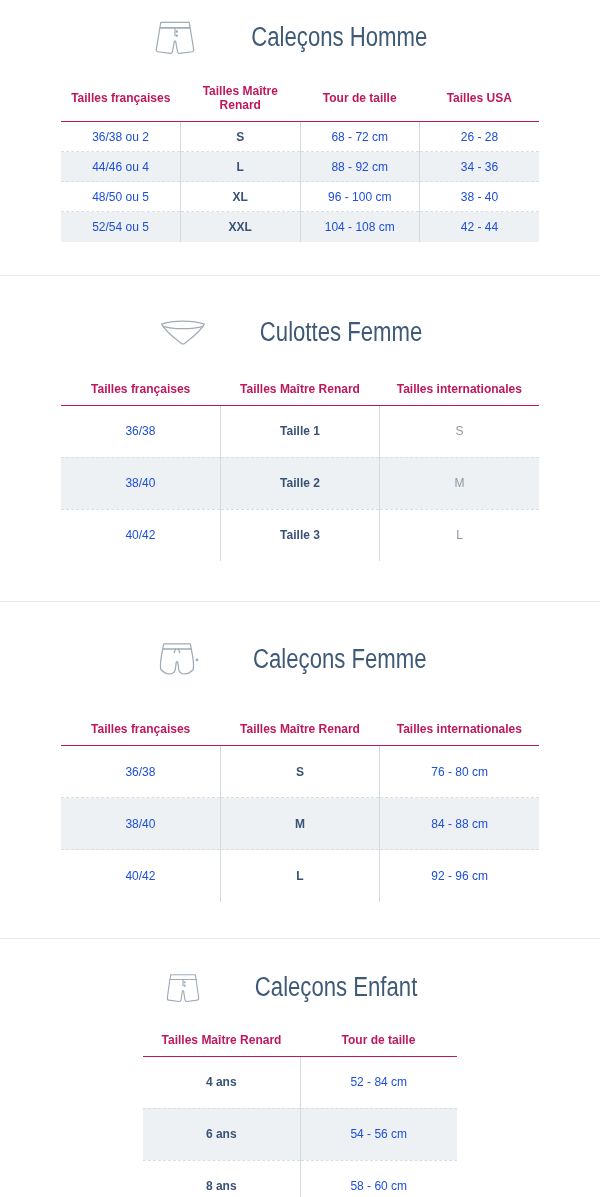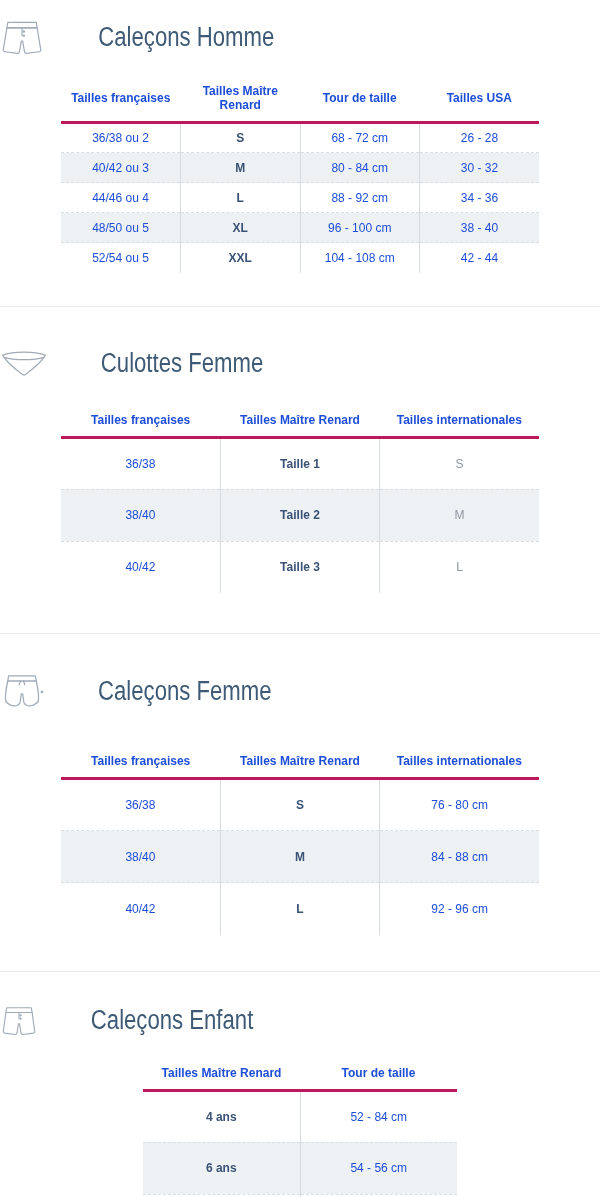--- a/index.html
+++ b/index.html
@@ -6,43 +6,43 @@
   html,body { background:#ffffff; width:600px; }
   body {
     font-family:"Liberation Sans", sans-serif;
     color:#79828f;
     overflow-x:hidden;
   }
   .page { width:600px; min-height:1197px; background:#fff; padding-top:14px; }
 
   
   .title-row {
-    display:flex; align-items:center; justify-content:flex-start;
+    display:flex; align-items:center; justify-content:center;
     height:46px;
     gap:21px;
   }
   .title-row .icon { margin-right:14px; display:flex; align-items:center; }
   .section-title {
     font-size:27px;
     color:#3e5a76;
     font-weight:400;
     letter-spacing:0px;
     transform:scaleX(0.82);
     transform-origin:center;
     white-space:nowrap;
   }
 
   
   table { border-collapse:collapse; margin:0 auto; table-layout:fixed; }
   .w478 { width:478px; }
   .w314 { width:314px; }
   th {
-    font-size:12px; font-weight:bold; color:#1d4ed8;
+    font-size:12px; font-weight:bold; color:#be185d;
     padding:6px 4px 9px 4px; text-align:center;
-    border-bottom:3px solid #be185d;
+    border-bottom:1px solid #be185d;
   }
   td {
     font-size:12px; color:#1d4ed8; text-align:center;
     vertical-align:middle;
   }
   .rows30 td { height:30px; }
   .rows40 td { height:52px; }
   td + td { border-left:1px solid #d5dade; }
   tbody tr + tr td { border-top:1px dashed #d9dee3; }
   tbody tr:nth-child(even) { background:#eef1f3; }
@@ -93,26 +93,20 @@
       </tr>
     </thead>
     <tbody>
       <tr>
         <td>36/38 ou 2</td>
         <td class="b">S</td>
         <td>68 - 72 cm</td>
         <td>26 - 28</td>
       </tr>
       <tr>
-        <td>40/42 ou 3</td>
-        <td class="b">M</td>
-        <td>80 - 84 cm</td>
-        <td>30 - 32</td>
-      </tr>
-      <tr>
         <td>44/46 ou 4</td>
         <td class="b">L</td>
         <td>88 - 92 cm</td>
         <td>34 - 36</td>
       </tr>
       <tr>
         <td>48/50 ou 5</td>
         <td class="b">XL</td>
         <td>96 - 100 cm</td>
         <td>38 - 40</td>

